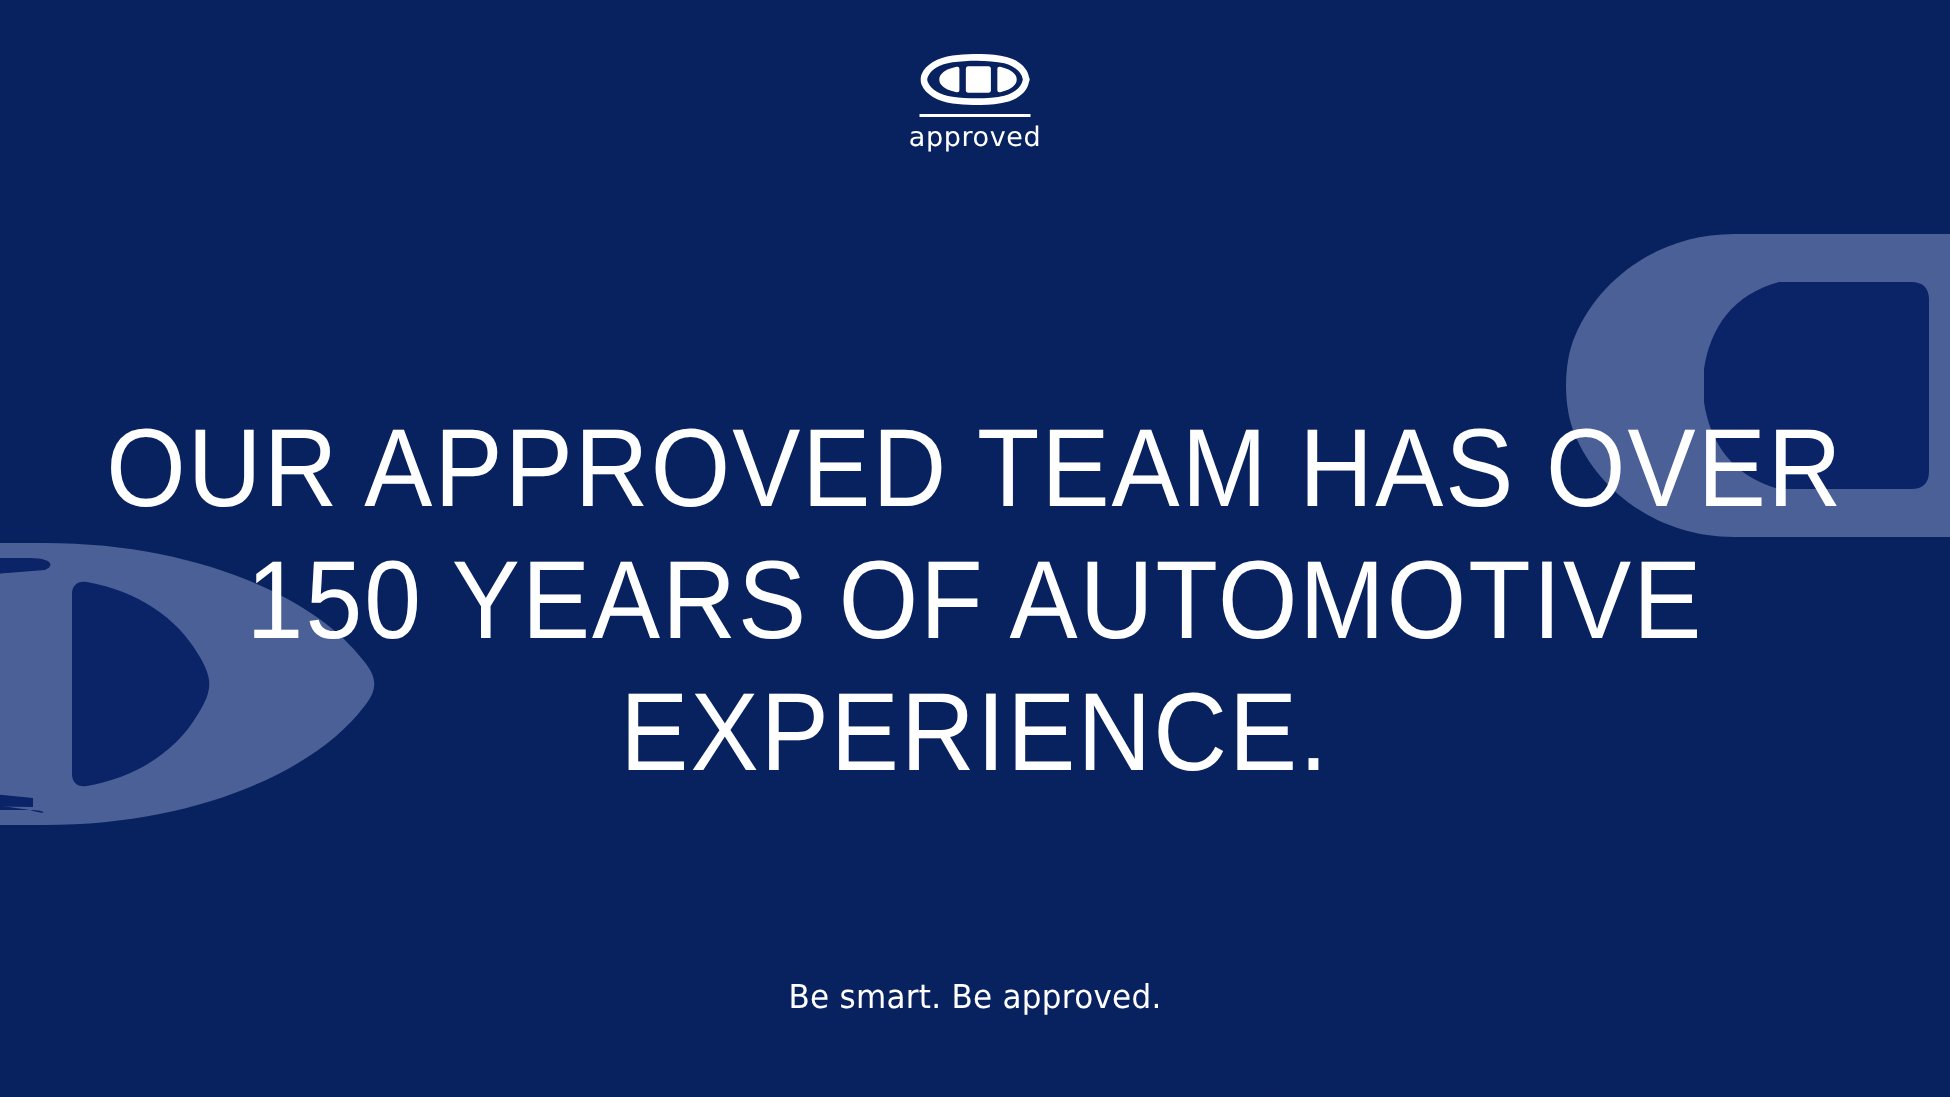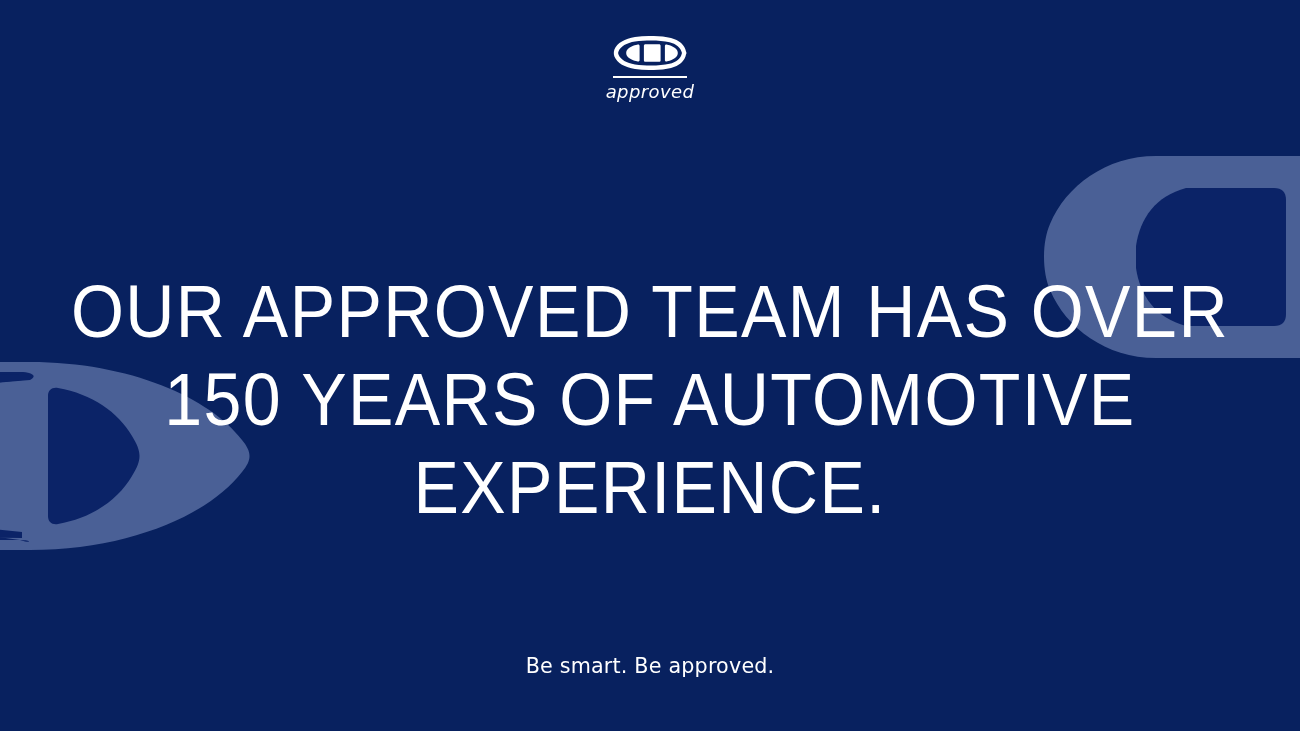--- a/index.html
+++ b/index.html
@@ -38,21 +38,20 @@
 
   
   .brand {
     position: absolute;
     left: 0;
     right: 0;
     top: 36px;
     display: flex;
     flex-direction: column;
     align-items: center;
-    font-style: italic;
   }
   .brand-mark {
     width: 74px;
     height: 34px;
   }
   .brand-mark svg { display: block; width: 100%; height: 100%; }
   .brand-rule {
     width: 74px;
     height: 2px;
     background: #ffffff;

